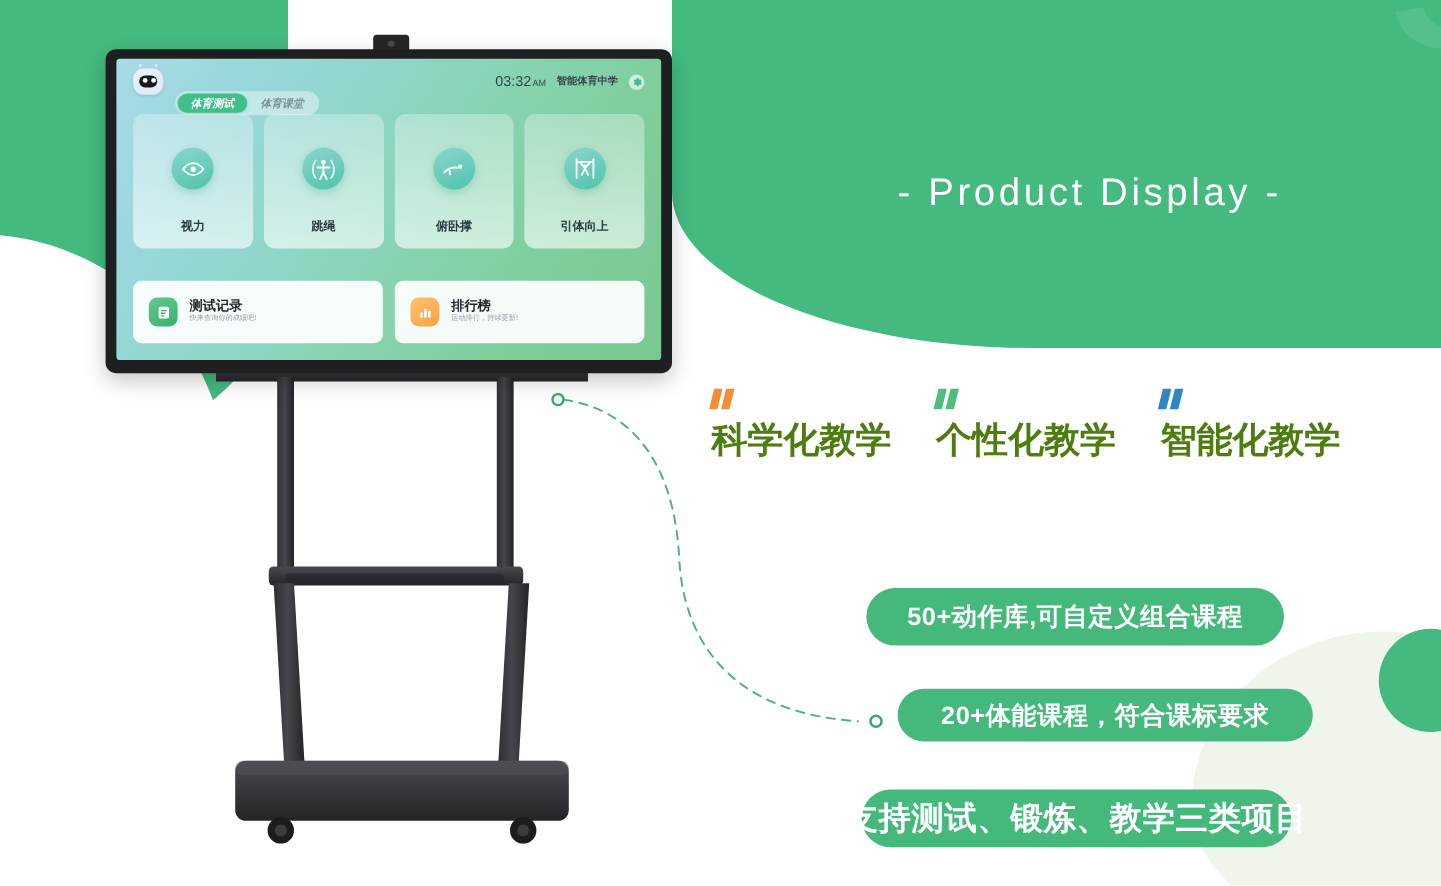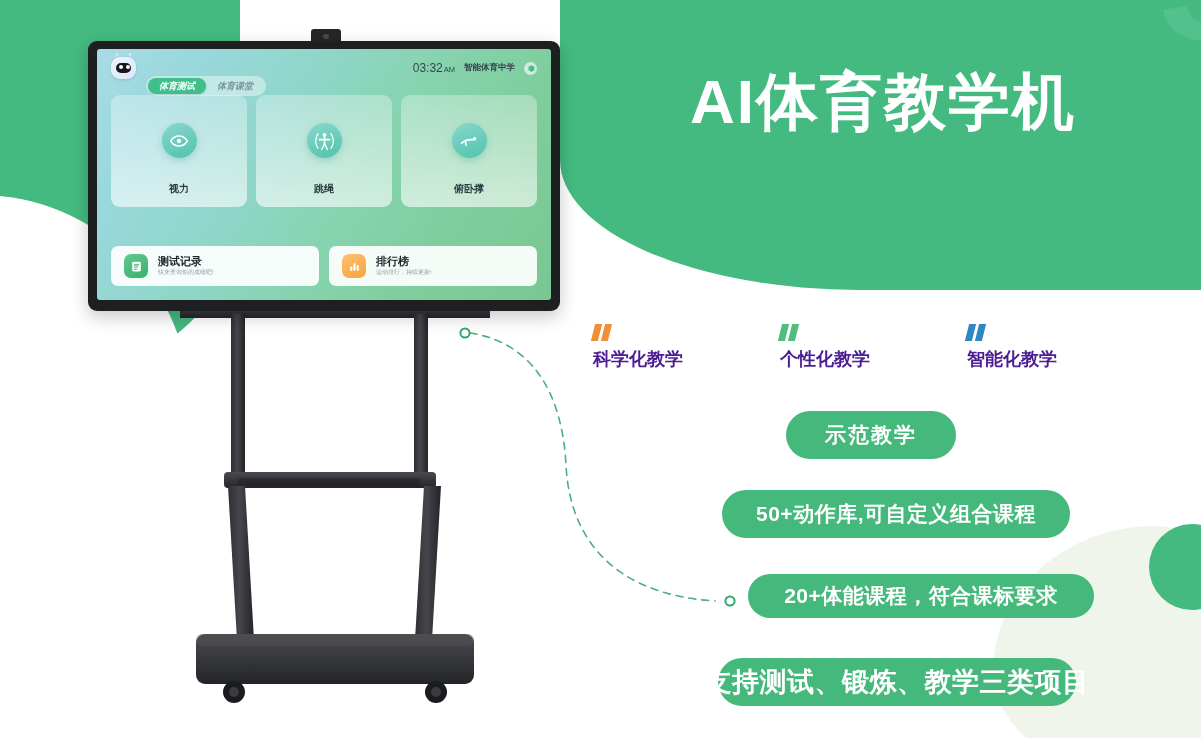--- a/index.html
+++ b/index.html
@@ -53,21 +53,21 @@
   }
 
   
   .features{ position:absolute; left:580px; top:324px; width:560px; }
   .feat{ position:absolute; top:0; }
   .feat:nth-child(1){ left:13px; }
   .feat:nth-child(2){ left:200px; }
   .feat:nth-child(3){ left:387px; }
   .quote{ display:flex; gap:3px; margin-bottom:6px; }
   .quote i{ display:block; width:7px; height:17px; transform:skewX(-14deg); }
-  .feat-label{ font-size:18px; font-weight:bold; color:#4c1d95; white-space:nowrap; }
+  .feat-label{ font-size:30px; font-weight:bold; color:#4d7c0f; white-space:nowrap; }
 
   
   .pill{
     position:absolute; background:#45b97c; color:#fff; border-radius:40px;
     display:flex; align-items:center; justify-content:center;
     font-weight:bold; white-space:nowrap;
   }
   .pill-1{ left:786px; top:411px; width:170px; height:48px; font-size:21px; letter-spacing:2px;}
   .pill-2{ left:722px; top:490px; width:348px; height:48px; font-size:21px; letter-spacing:.5px;}
   .pill-3{ left:748px; top:574px; width:346px; height:44px; font-size:21px; letter-spacing:.5px;}
@@ -149,21 +149,21 @@
     display:flex; align-items:center; justify-content:center;
     box-shadow:0 3px 7px rgba(60,150,140,.28);
   }
   .app-label{ margin-top:auto; margin-bottom:11px; font-size:10px; font-weight:bold; color:#2a3b3f; }
 
   .scr-bottom{
     position:absolute; left:14px; right:14px; bottom:14px;
     display:flex; gap:10px;
   }
   .wide-card{
-    flex:1; height:40px; background:rgba(255,255,255,.92); border-radius:7px;
+    flex:1; height:52px; background:rgba(255,255,255,.92); border-radius:7px;
     display:flex; align-items:center; padding:0 13px; gap:10px;
   }
   .wide-ic{ width:24px; height:24px; border-radius:7px; display:flex; align-items:center; justify-content:center; }
   .wide-ic.green{ background:linear-gradient(150deg,#63c98e,#37b06d); }
   .wide-ic.orange{ background:linear-gradient(150deg,#ffc071,#f7a33f); }
   .wide-title{ font-size:11px; font-weight:bold; color:#20262b; line-height:1.15; }
   .wide-sub{ font-size:6px; color:#97a0a8; line-height:1.3; margin-top:1px; }
 
   
   .stand{ position:absolute; left:180px; top:300px; width:310px; height:412px; }
@@ -174,21 +174,21 @@
 <div class="stage">
 
   <div class="bg-green-left"></div>
   <div class="bg-white-circle"></div>
   <div class="bg-green-panel">
     <div class="bg-watermark">SPORTS</div>
   </div>
   <div class="bg-blob-br"></div>
   <div class="bg-dot-br"></div>
 
-  <div class="headline">AI体育教学机</div>
+  <div class="subhead">- Product Display -</div>
 
   <svg class="connector" viewBox="0 0 300 290">
     <path d="M20,13 C80,22 112,70 116,145 C120,225 170,275 265,281" fill="none" stroke="#4caf7d" stroke-width="1.6" stroke-dasharray="7 6" stroke-linecap="round"></path>
     <circle cx="15" cy="13" r="4.6" fill="none" stroke="#2fa96a" stroke-width="2"></circle>
     <circle cx="280" cy="281" r="4.6" fill="none" stroke="#2fa96a" stroke-width="2"></circle>
   </svg>
 
   <div class="features">
     <div class="feat">
       <div class="quote">
@@ -206,21 +206,20 @@
     </div>
     <div class="feat">
       <div class="quote">
         <i style="background:#2f86c0"></i>
           <i style="background:#2f86c0"></i>
       </div>
       <div class="feat-label">智能化教学</div>
     </div>
   </div>
 
-  <div class="pill pill-1">示范教学</div>
   <div class="pill pill-2">50+动作库,可自定义组合课程</div>
   <div class="pill pill-3">20+体能课程，符合课标要求</div>
   <div class="pill pill-4">支持测试、锻炼、教学三类项目</div>
 
   <svg class="stand" viewBox="0 0 310 412">
     <defs>
       <linearGradient id="mtl" x1="0" y1="0" x2="1" y2="0">
         <stop offset="0%" stop-color="#2e2f33"></stop>
           <stop offset="45%" stop-color="#46474c"></stop>
           <stop offset="100%" stop-color="#232427"></stop>
@@ -315,20 +314,34 @@
           <div class="app-icon">
             <svg width="22" height="20" viewBox="0 0 26 22" fill="none" stroke="#fff" stroke-width="1.9" stroke-linecap="round">
               <circle cx="19.5" cy="8.5" r="2.1" fill="#fff" stroke="none"></circle>
               <path d="M4 14 C8 10 12 9 17 9.5"></path>
               <path d="M9 12.5 L9.5 16"></path>
             </svg>
           </div>
           <div class="app-label">俯卧撑</div>
         </div>
 
+        <div class="app-card">
+          <div class="app-icon">
+            <svg width="21" height="21" viewBox="0 0 24 24" fill="none" stroke="#fff" stroke-width="1.7" stroke-linecap="round">
+              <path d="M4 3 L4 21"></path>
+              <path d="M20 3 L20 21"></path>
+              <path d="M4 5.5 L20 5.5"></path>
+              <circle cx="12" cy="10" r="1.9" fill="#fff" stroke="none"></circle>
+              <path d="M7 5.8 L12 11.6 L17 5.8"></path>
+              <path d="M12 11.6 L9 18"></path>
+              <path d="M12 11.6 L15 18"></path>
+            </svg>
+          </div>
+          <div class="app-label">引体向上</div>
+        </div>
 
       </div>
 
       <div class="scr-bottom">
 
         <div class="wide-card">
           <div class="wide-ic green">
             <svg width="13" height="13" viewBox="0 0 24 24" fill="none" stroke="#fff" stroke-width="2" stroke-linecap="round">
               <rect x="4" y="3" width="16" height="18" rx="2.6" fill="#fff" stroke="none"></rect>
               <path d="M8 9 L16 9" stroke="#3bb06f"></path>

